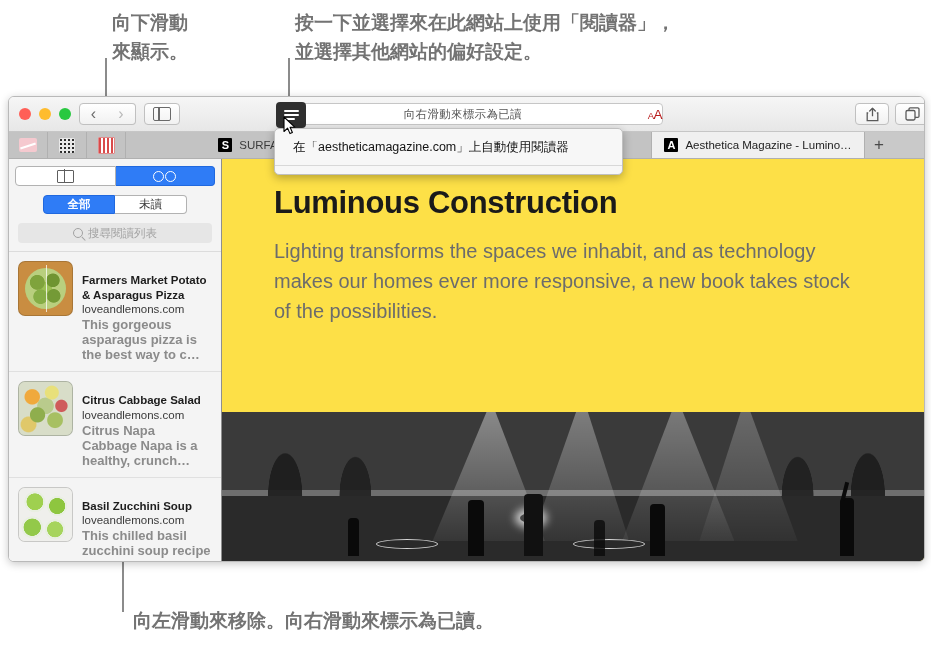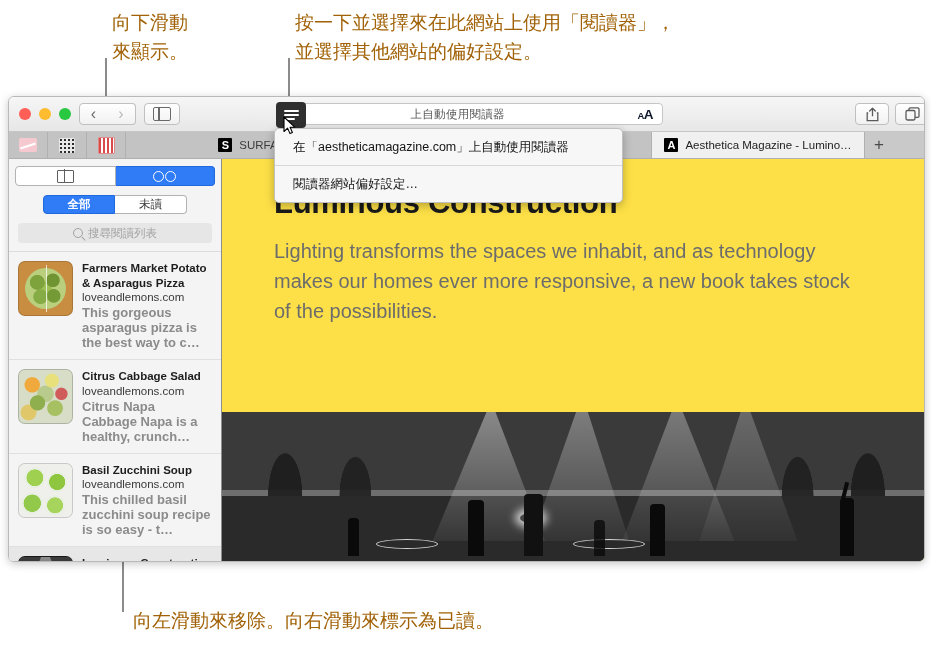--- a/index.html
+++ b/index.html
@@ -4,21 +4,21 @@
 <style>
   html,body{margin:0;padding:0;}
   body{
     width:931px;height:649px;background:#ffffff;overflow:hidden;
     font-family:"Liberation Sans","DejaVu Sans",sans-serif;
     -webkit-font-smoothing:antialiased;
   }
   .stage{position:relative;width:931px;height:649px;}
 
   
-  .callout{position:absolute;color:#a16207;font-size:19px;line-height:29px;white-space:pre-line;}
+  .callout{position:absolute;color:#737373;font-size:19px;line-height:29px;white-space:pre-line;font-weight:bold;}
   #callout-top-left{left:112px;top:8px;}
   #callout-top-right{left:295px;top:8px;}
   #callout-bottom{left:133px;top:606px;font-size:19px;}
   .leader{position:absolute;background:#8b8b8b;width:2px;}
   #leader-left{left:105px;top:58px;height:48px;}
   #leader-right{left:288px;top:58px;height:50px;}
   #leader-bottom{left:122px;top:556px;height:56px;}
 
   
   .window{
@@ -51,21 +51,21 @@
 
   .addrbar{
     position:absolute;left:268px;top:6px;width:386px;height:22px;
     background:#fff;border:1px solid #c6c6c6;border-radius:4px;
     display:flex;align-items:center;box-sizing:border-box;
   }
   .addr-text{
     flex:1;text-align:center;font-size:11.5px;color:#565656;
     letter-spacing:.3px;
   }
-  .aa{padding-right:9px;color:#0f172a;font-weight:700;letter-spacing:-.5px;}
+  .aa{color:#b91c1c;font-weight:400;letter-spacing:-.5px;}
   .aa .s{font-size:9.5px;}
   .aa .b{font-size:13.5px;}
 
   #share-btn{left:846px;width:34px;}
   #tabs-btn{left:886px;width:34px;}
 
   
   #reader-button{
     position:absolute;left:276px;top:102px;width:30px;height:26px;
     background:#2f2f2f;border-radius:4px;z-index:40;
@@ -142,21 +142,21 @@
     display:flex;align-items:center;justify-content:center;gap:5px;
     color:#a2a2a2;font-size:11.5px;
   }
   .mag{width:8px;height:8px;border:1.4px solid #a2a2a2;border-radius:50%;position:relative;}
   .mag:after{content:"";position:absolute;right:-3.5px;bottom:-2.5px;width:4.5px;height:1.4px;background:#a2a2a2;transform:rotate(45deg);}
 
   .rl-list{flex:1;overflow:hidden;border-top:1px solid #dcdcdc;}
   .rl-item{display:flex;gap:9px;padding:9px 8px 9px 9px;border-bottom:1px solid #e0e0e0;}
   .rl-item.sel{background:#e7e7e7;}
   .thumb{width:53px;height:53px;flex:none;border-radius:7px;border:1px solid rgba(0,0,0,.16);overflow:hidden;position:relative;}
-  .rl-txt{flex:1;min-width:0;}
+  .rl-txt{flex:1;min-width:0;margin-top:12px;}
   .rl-title{font-size:11.5px;font-weight:700;color:#1d1d1d;line-height:14.5px;}
   .rl-host{font-size:11.5px;color:#3a3a3a;line-height:15px;}
   .rl-snip{font-size:13px;color:#8b8b8b;line-height:15px;font-weight:bold;}
 
   
   .th-pizza{background:radial-gradient(circle at 50% 50%,#e9d98f 0 34%,#cf9d52 36% 48%,#c98d41 50% 100%);}
   .th-pizza:before{content:"";position:absolute;inset:6px;border-radius:50%;
     background:
       radial-gradient(circle at 30% 35%,#7fa33c 0 18%,transparent 20%),
       radial-gradient(circle at 68% 30%,#6f9431 0 16%,transparent 18%),
@@ -262,21 +262,21 @@
         <span>‹</span>
       </div>
       <div class="tb-btn" id="nav-fwd">
         <span>›</span>
       </div>
       <div class="tb-btn" id="sidebar-toggle">
         <span class="sb-glyph"></span>
       </div>
 
       <div class="addrbar">
-        <div class="addr-text">上自動使用閱讀器</div>
+        <div class="addr-text">向右滑動來標示為已讀</div>
         <div class="aa">
           <span class="s">A</span><span class="b">A</span>
         </div>
       </div>
 
       <div class="tb-btn" id="share-btn">
         <svg width="13" height="15" viewBox="0 0 13 15">
           <path d="M6.5 1.2 L6.5 9.2" stroke="#5a5a5a" stroke-width="1.3" fill="none"></path>
           <path d="M3.7 4 L6.5 1.2 L9.3 4" stroke="#5a5a5a" stroke-width="1.3" fill="none" stroke-linejoin="round" stroke-linecap="round"></path>
           <path d="M2.2 6 L1.2 6 L1.2 13.6 L11.8 13.6 L11.8 6 L10.8 6" stroke="#5a5a5a" stroke-width="1.3" fill="none"></path>
@@ -414,16 +414,15 @@
     <i class="short"></i>
   </div>
 
   <svg class="cursor" viewBox="0 0 13 19">
     <path d="M1 1 L1 15.5 L4.6 12.1 L7 17.6 L9.4 16.5 L7.1 11.2 L11.8 11.2 Z" fill="#fff" stroke="#000" stroke-width="1.1" stroke-linejoin="round"></path>
   </svg>
 
   <div class="menu">
     <div class="menu-item">在「aestheticamagazine.com」上自動使用閱讀器</div>
     <div class="menu-sep"></div>
-    <div class="menu-item">閱讀器網站偏好設定…</div>
   </div>
 
 </div>
 
 </body></html>

